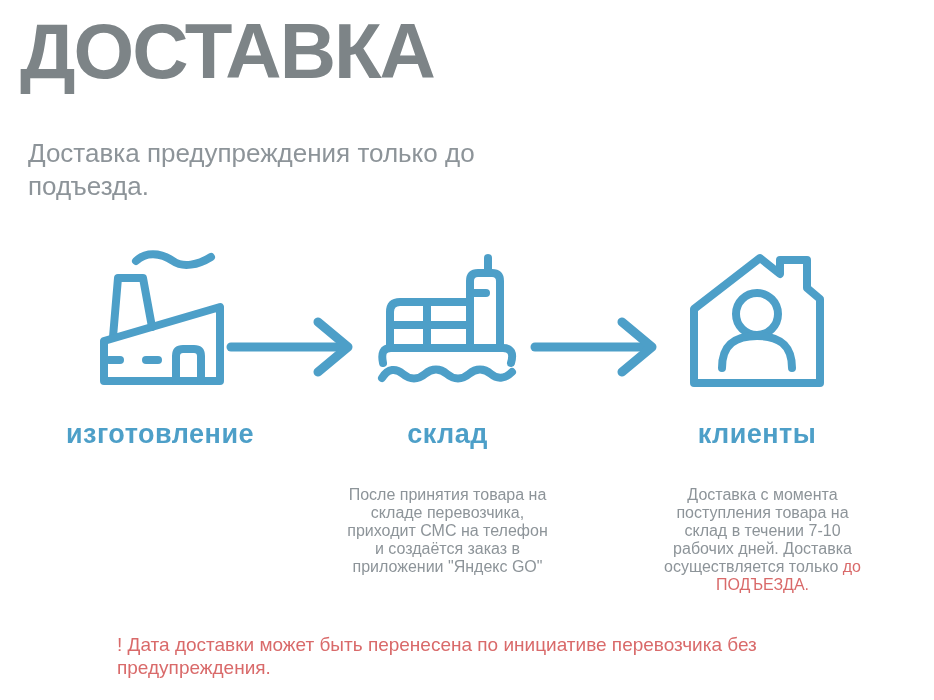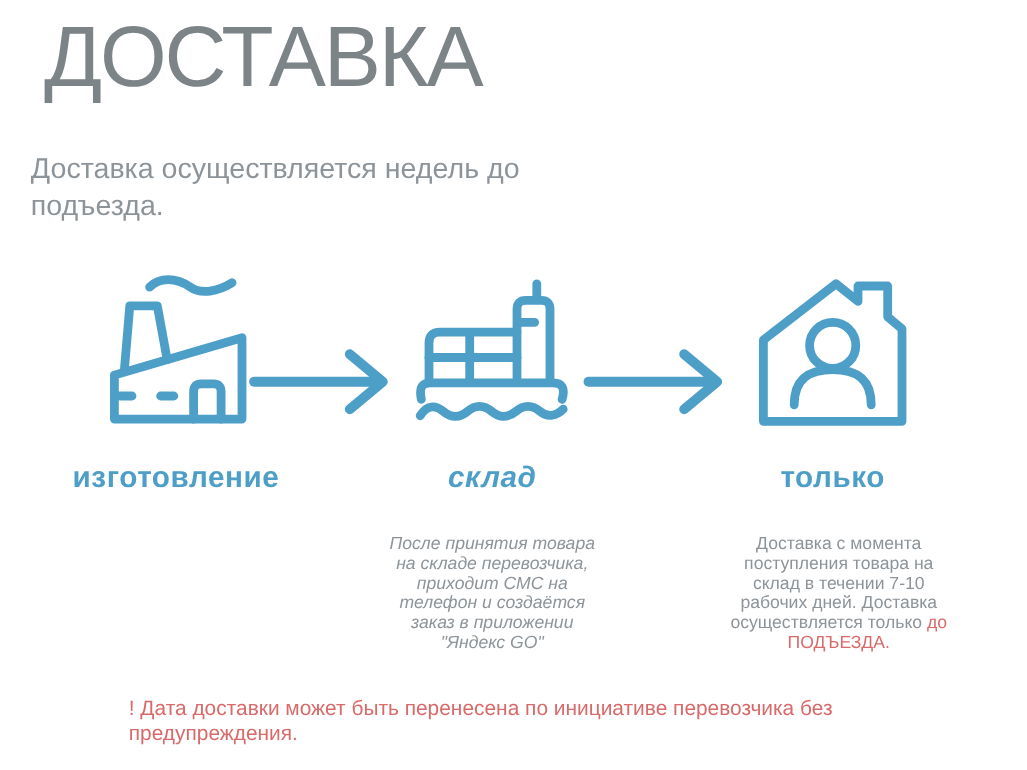--- a/index.html
+++ b/index.html
@@ -2,30 +2,30 @@
 <html><head>
 <meta charset="utf-8">
 <style>
   html,body{margin:0;padding:0;}
   body{
     width:934px;height:700px;background:#ffffff;position:relative;overflow:hidden;
     font-family:"Liberation Sans",sans-serif;
     --blue:#4d9fc8; --title-gray:#7d8487; --body-gray:#8d9499; --red:#d96a6a;
   }
   .title{
-    position:absolute;left:40px;top:6px;
-    font-size:78px;font-weight:400;letter-spacing:-2px;color:var(--title-gray);
+    position:absolute;left:20px;top:6px;
+    font-size:78px;font-weight:700;letter-spacing:-2px;color:var(--title-gray);
   }
   .subtitle{
     position:absolute;left:28px;top:137px;width:520px;
     font-size:26px;line-height:33px;color:var(--body-gray);
   }
   .col{position:absolute;top:245px;text-align:center;color:var(--blue);}
   .col1{left:38px;width:244px;}
-  .col2{left:320px;width:255px;font-style:italic;}
+  .col2{left:320px;width:255px;}
   .col3{left:630px;width:254px;}
   .icon-box{height:150px;display:flex;align-items:flex-start;justify-content:center;}
   .icon-box svg{stroke:var(--blue);fill:none;stroke-width:8;stroke-linecap:round;stroke-linejoin:round;}
   .house-svg{margin-top:5px;}
   .step-label{margin-top:24px;font-size:27px;font-weight:bold;letter-spacing:.5px;color:var(--blue);}
   .step-desc{display:inline-block;margin-top:36px;font-size:16px;line-height:18px;color:var(--body-gray);}
   .col1 .step-desc{width:176px;}
   .col2 .step-desc{width:205px;}
   .col3 .step-desc{width:202px;margin-left:11px;}
   .red{color:var(--red);}
@@ -36,21 +36,21 @@
   .footnote{
     position:absolute;top:633px;left:50%;transform:translateX(-50%);
     width:700px;text-align:left;font-size:19px;line-height:23px;color:var(--red);
   }
 </style>
 </head>
 <body style="--blue: #4d9fc8; --title-gray: #7d8487; --body-gray: #8d9499; --red: #d96a6a;">
 
 <div class="title">ДОСТАВКА</div>
 
-<div class="subtitle">Доставка осуществляется недель до подъезда.</div>
+<div class="subtitle">Доставка предупреждения только до подъезда.</div>
 
 <div class="col col1">
   <div class="icon-box">
     <svg width="140" height="150" viewBox="0 0 140 150" aria-hidden="true">
       <path d="M46,16 C55,7 70,7 83,16 C93,23 108,20 121,12"></path>
       <path d="M23,92 L28,33 L53,33 L62,82"></path>
       <path d="M14,96 L130,62 L130,136 L14,136 Z"></path>
       <path d="M86,136 L86,111 Q86,104 93,104 L104,104 Q111,104 111,111 L111,136"></path>
       <line x1="19" y1="115" x2="30" y2="115"></line>
       <line x1="56" y1="115" x2="68" y2="115"></line>
@@ -91,17 +91,17 @@
 </div>
 
 <div class="col col3">
   <div class="icon-box">
     <svg class="house-svg" width="150" height="140" viewBox="30 12 150 140" aria-hidden="true">
       <path d="M42,145 L42,71 L108,20 L128,36 L128,22 L155,22 L155,50 L168,61 L168,145 Z"></path>
       <circle cx="105" cy="76" r="21"></circle>
       <path d="M70,130 C70,106 84,98 105,98 C126,98 140,106 140,130"></path>
     </svg>
   </div>
-  <div class="step-label">только</div>
+  <div class="step-label">клиенты</div>
   <div class="step-desc"><span>Доставка с момента поступления товара на склад в течении 7-10 рабочих дней. Доставка осуществляется только </span><span class="red">до ПОДЪЕЗДА.</span></div>
 </div>
 
 <div class="footnote">! Дата доставки может быть перенесена по инициативе перевозчика без предупреждения.</div>
 
 </body></html>

